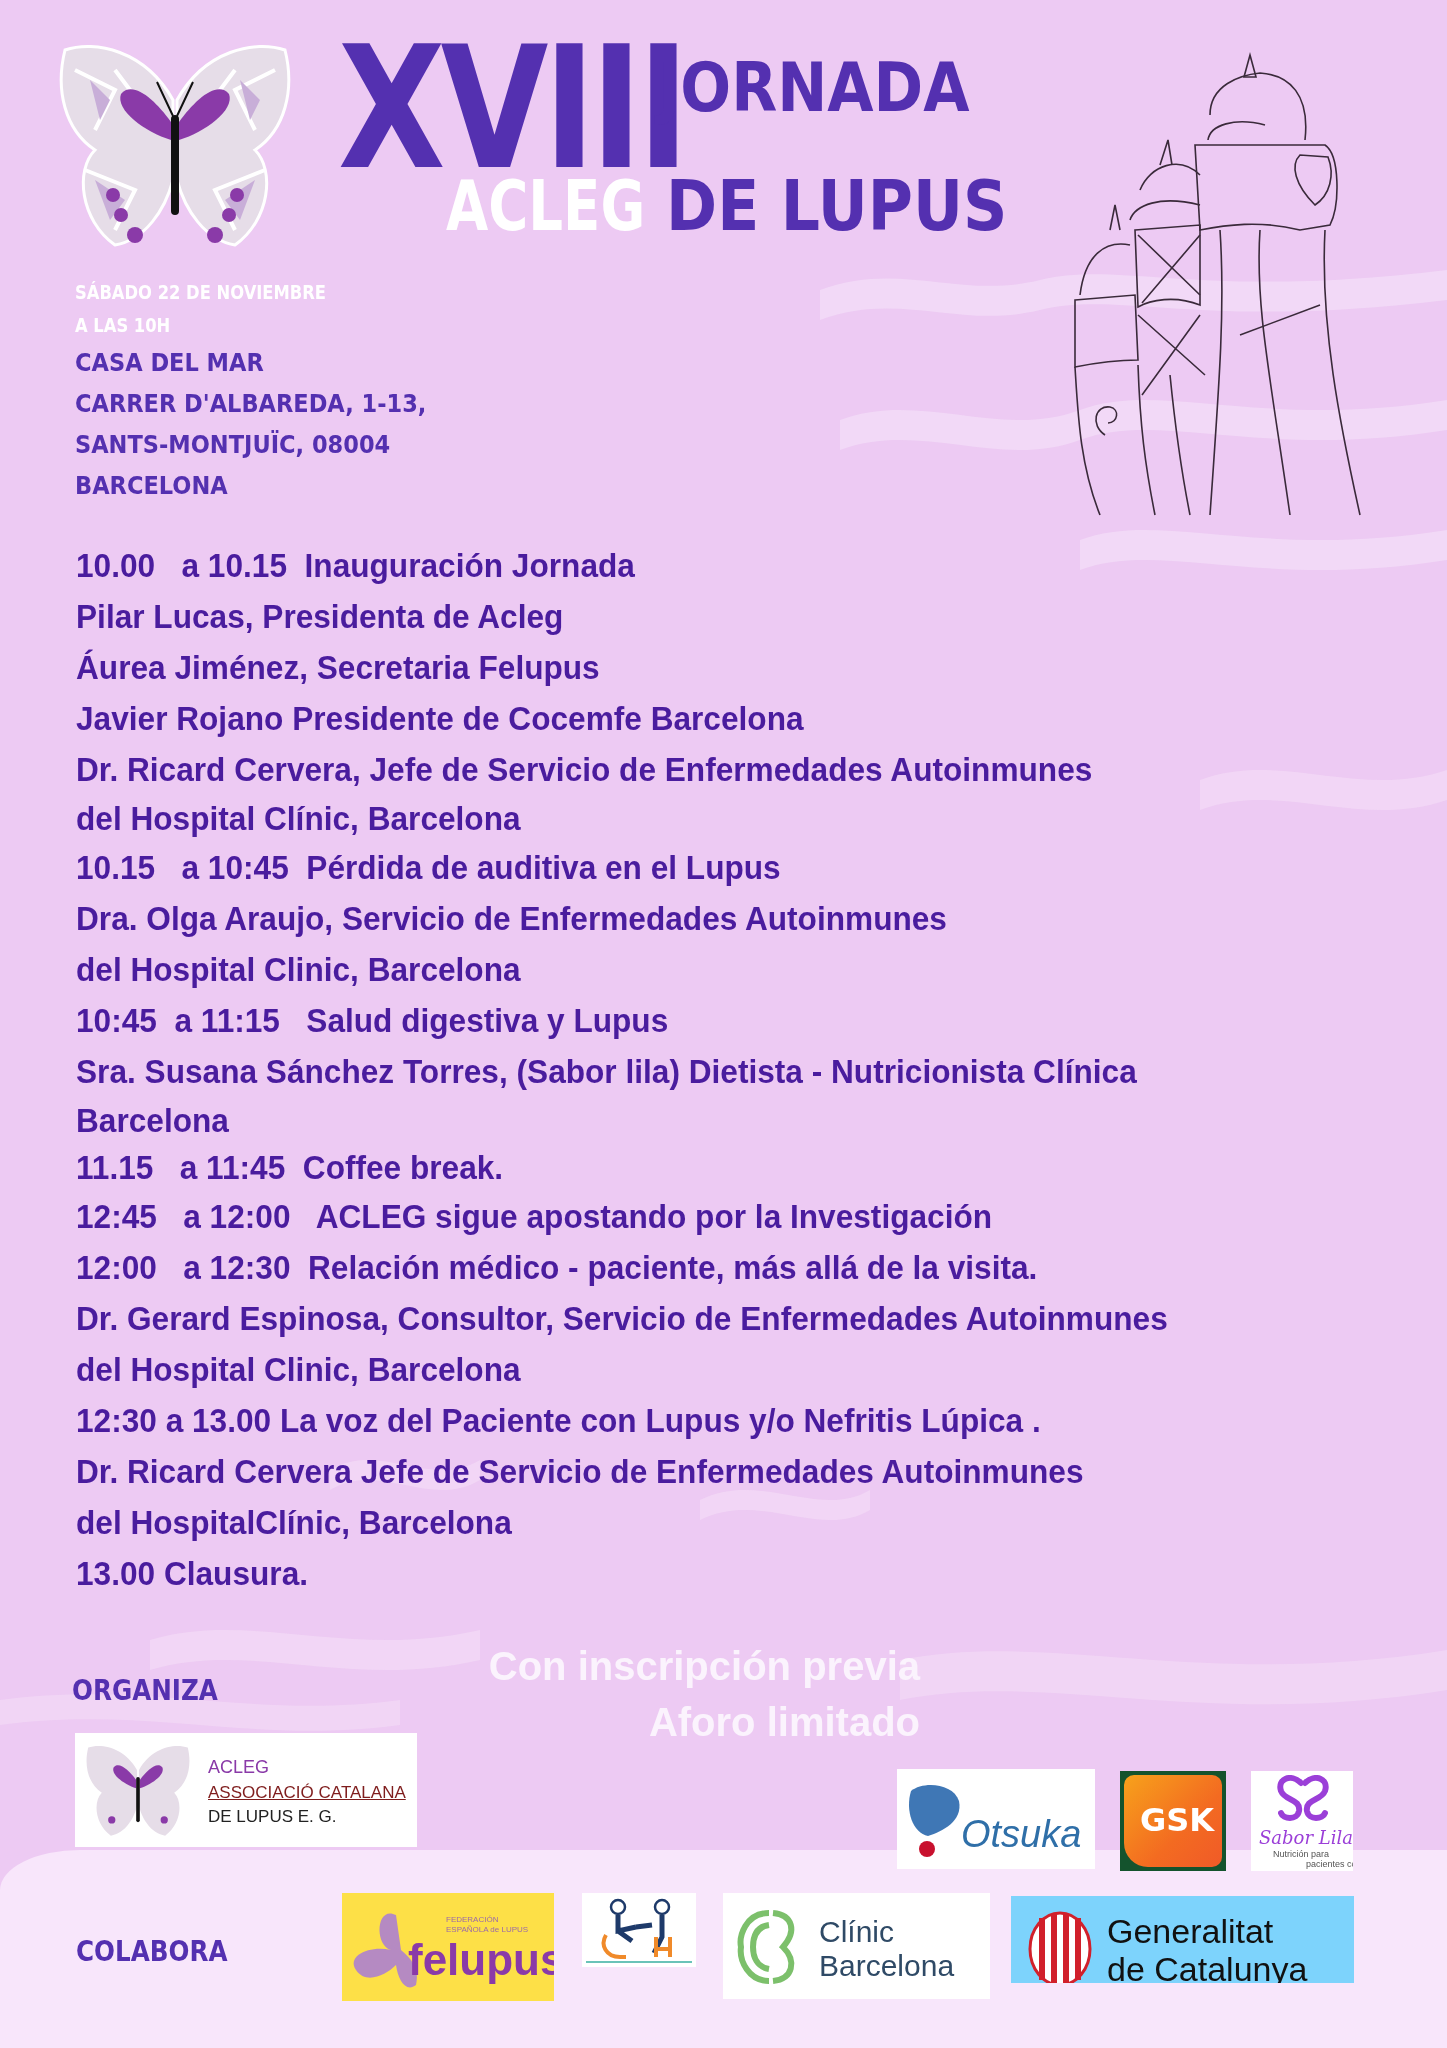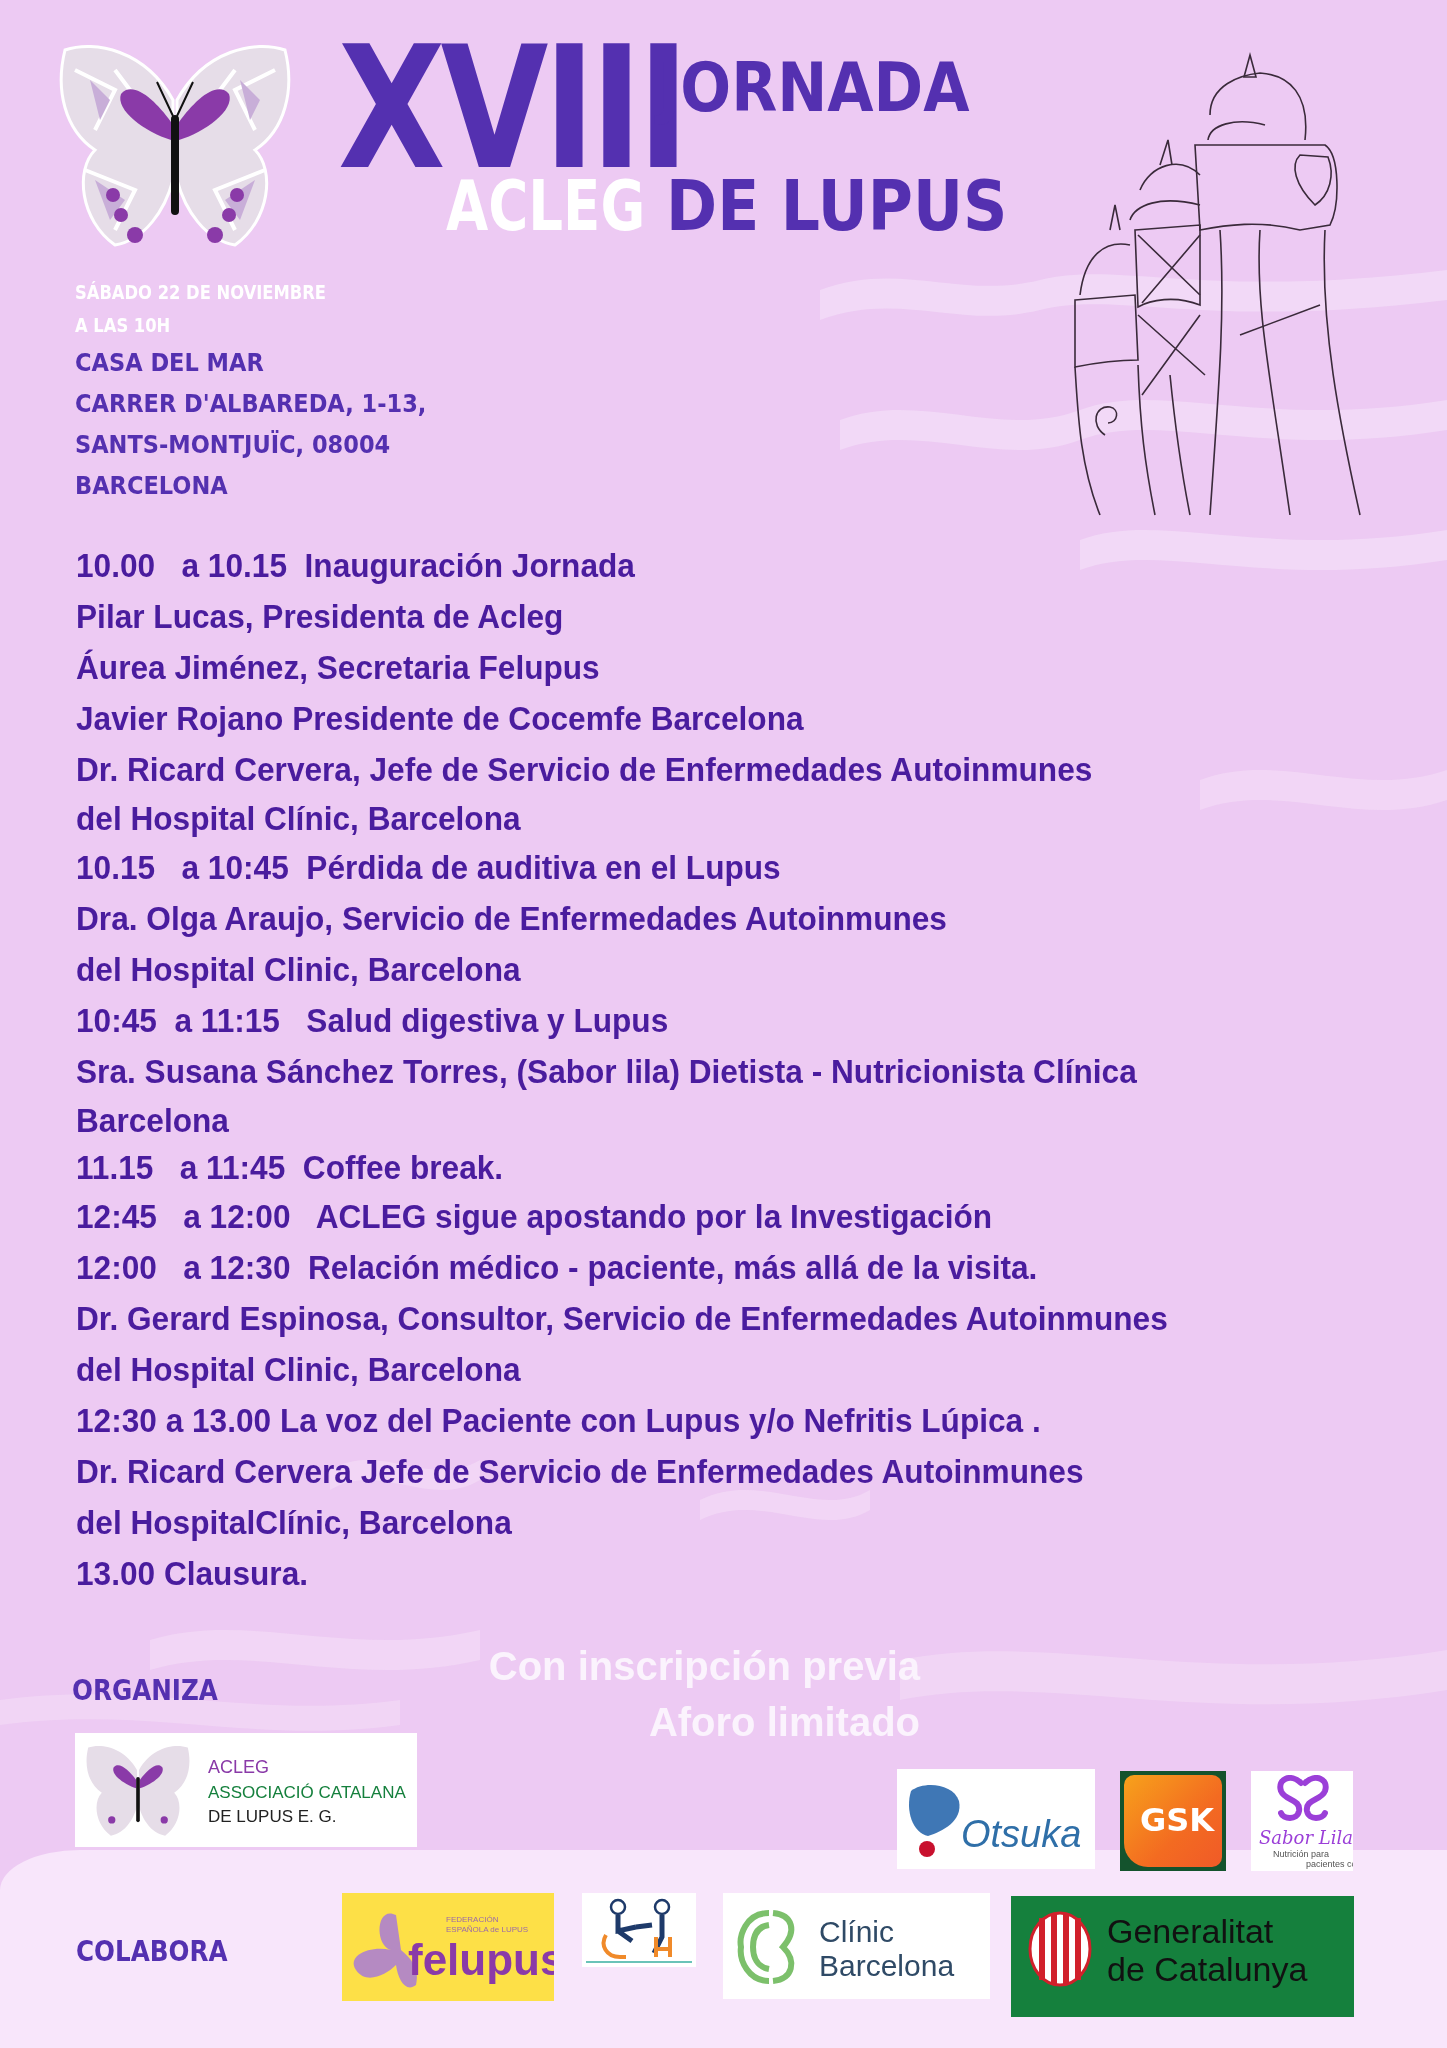--- a/index.html
+++ b/index.html
@@ -182,21 +182,21 @@
   <svg style="position:absolute;left:8px;top:10px;" width="110" height="95" viewBox="0 0 240 210">
     <path d="M118 60 C90 10 40 0 10 10 C0 50 10 90 40 110 C20 130 25 180 60 205 C90 200 110 170 118 140 Z" fill="#e6dde8"></path>
     <path d="M122 60 C150 10 200 0 230 10 C240 50 230 90 200 110 C220 130 215 180 180 205 C150 200 130 170 122 140 Z" fill="#e6dde8"></path>
     <path d="M116 82 C100 60 78 40 66 54 C60 70 90 92 116 100 Z" fill="#8a3aa8"></path>
     <path d="M124 82 C140 60 162 40 174 54 C180 70 150 92 124 100 Z" fill="#8a3aa8"></path>
     <rect x="116" y="75" width="8" height="100" rx="4" fill="#111"></rect>
     <circle cx="62" cy="170" r="8" fill="#8a3aa8"></circle>
       <circle cx="178" cy="170" r="8" fill="#8a3aa8"></circle>
   </svg>
   <div class="logo-text" style="left:133px;top:24px;font-size:18px;color:#8a3aa8;">ACLEG</div>
-  <div class="logo-text" style="left:133px;top:50px;font-size:17px;color:#15803d;">ASSOCIACIÓ CATALANA</div>
+  <div class="logo-text" style="left:133px;top:50px;font-size:17px;color:#7f1d1d;text-decoration:underline;">ASSOCIACIÓ CATALANA</div>
   <div class="logo-text" style="left:133px;top:74px;font-size:17px;color:#222;">DE LUPUS E. G.</div>
 </div>
 
 <div class="logo" style="left:897px;top:1769px;width:198px;height:100px;">
   <svg style="position:absolute;left:6px;top:12px;" width="60" height="80" viewBox="0 0 60 80">
     <path d="M8 10 C20 0 50 2 56 20 C60 40 40 50 25 55 C10 52 2 30 8 10 Z" fill="#3f77b5"></path>
     <circle cx="24" cy="68" r="8" fill="#c8102e"></circle>
   </svg>
   <div class="logo-text" style="left:64px;top:44px;font-size:38px;color:#2f6fa8;font-style:italic;">Otsuka</div>
 </div>
@@ -241,21 +241,21 @@
 <div class="logo" style="left:723px;top:1893px;width:267px;height:106px;">
   <svg style="position:absolute;left:12px;top:14px;" width="70" height="80" viewBox="0 0 70 80">
     <path d="M34 6 C10 6 4 30 6 40 C4 54 14 74 34 74" stroke="#7cc06b" stroke-width="6" fill="none"></path>
     <path d="M34 18 C20 20 18 32 18 40 C18 50 22 60 34 62" stroke="#7cc06b" stroke-width="6" fill="none"></path>
     <path d="M38 6 C58 8 62 24 48 40 C62 54 58 72 38 74" stroke="#7cc06b" stroke-width="6" fill="none"></path>
   </svg>
   <div class="logo-text" style="left:96px;top:22px;font-size:30px;color:#2f4a66;">Clínic</div>
   <div class="logo-text" style="left:96px;top:56px;font-size:30px;color:#2f4a66;">Barcelona</div>
 </div>
 
-<div class="logo" style="left:1011px;top:1896px;width:343px;height:121px;background:#15803d;">
+<div class="logo" style="left:1011px;top:1896px;width:343px;height:87px;background:#7dd3fc;">
   <svg style="position:absolute;left:16px;top:14px;" width="66" height="78" viewBox="0 0 66 78">
     <ellipse cx="33" cy="39" rx="30" ry="36" fill="#fff" stroke="#d1202b" stroke-width="3"></ellipse>
     <rect x="12" y="8" width="6" height="62" fill="#d1202b"></rect>
     <rect x="24" y="4" width="6" height="70" fill="#d1202b"></rect>
     <rect x="36" y="4" width="6" height="70" fill="#d1202b"></rect>
     <rect x="48" y="8" width="6" height="62" fill="#d1202b"></rect>
   </svg>
   <div class="logo-text" style="left:96px;top:16px;font-size:34px;color:#111;">Generalitat</div>
   <div class="logo-text" style="left:96px;top:54px;font-size:34px;color:#111;">de Catalunya</div>
 </div>

